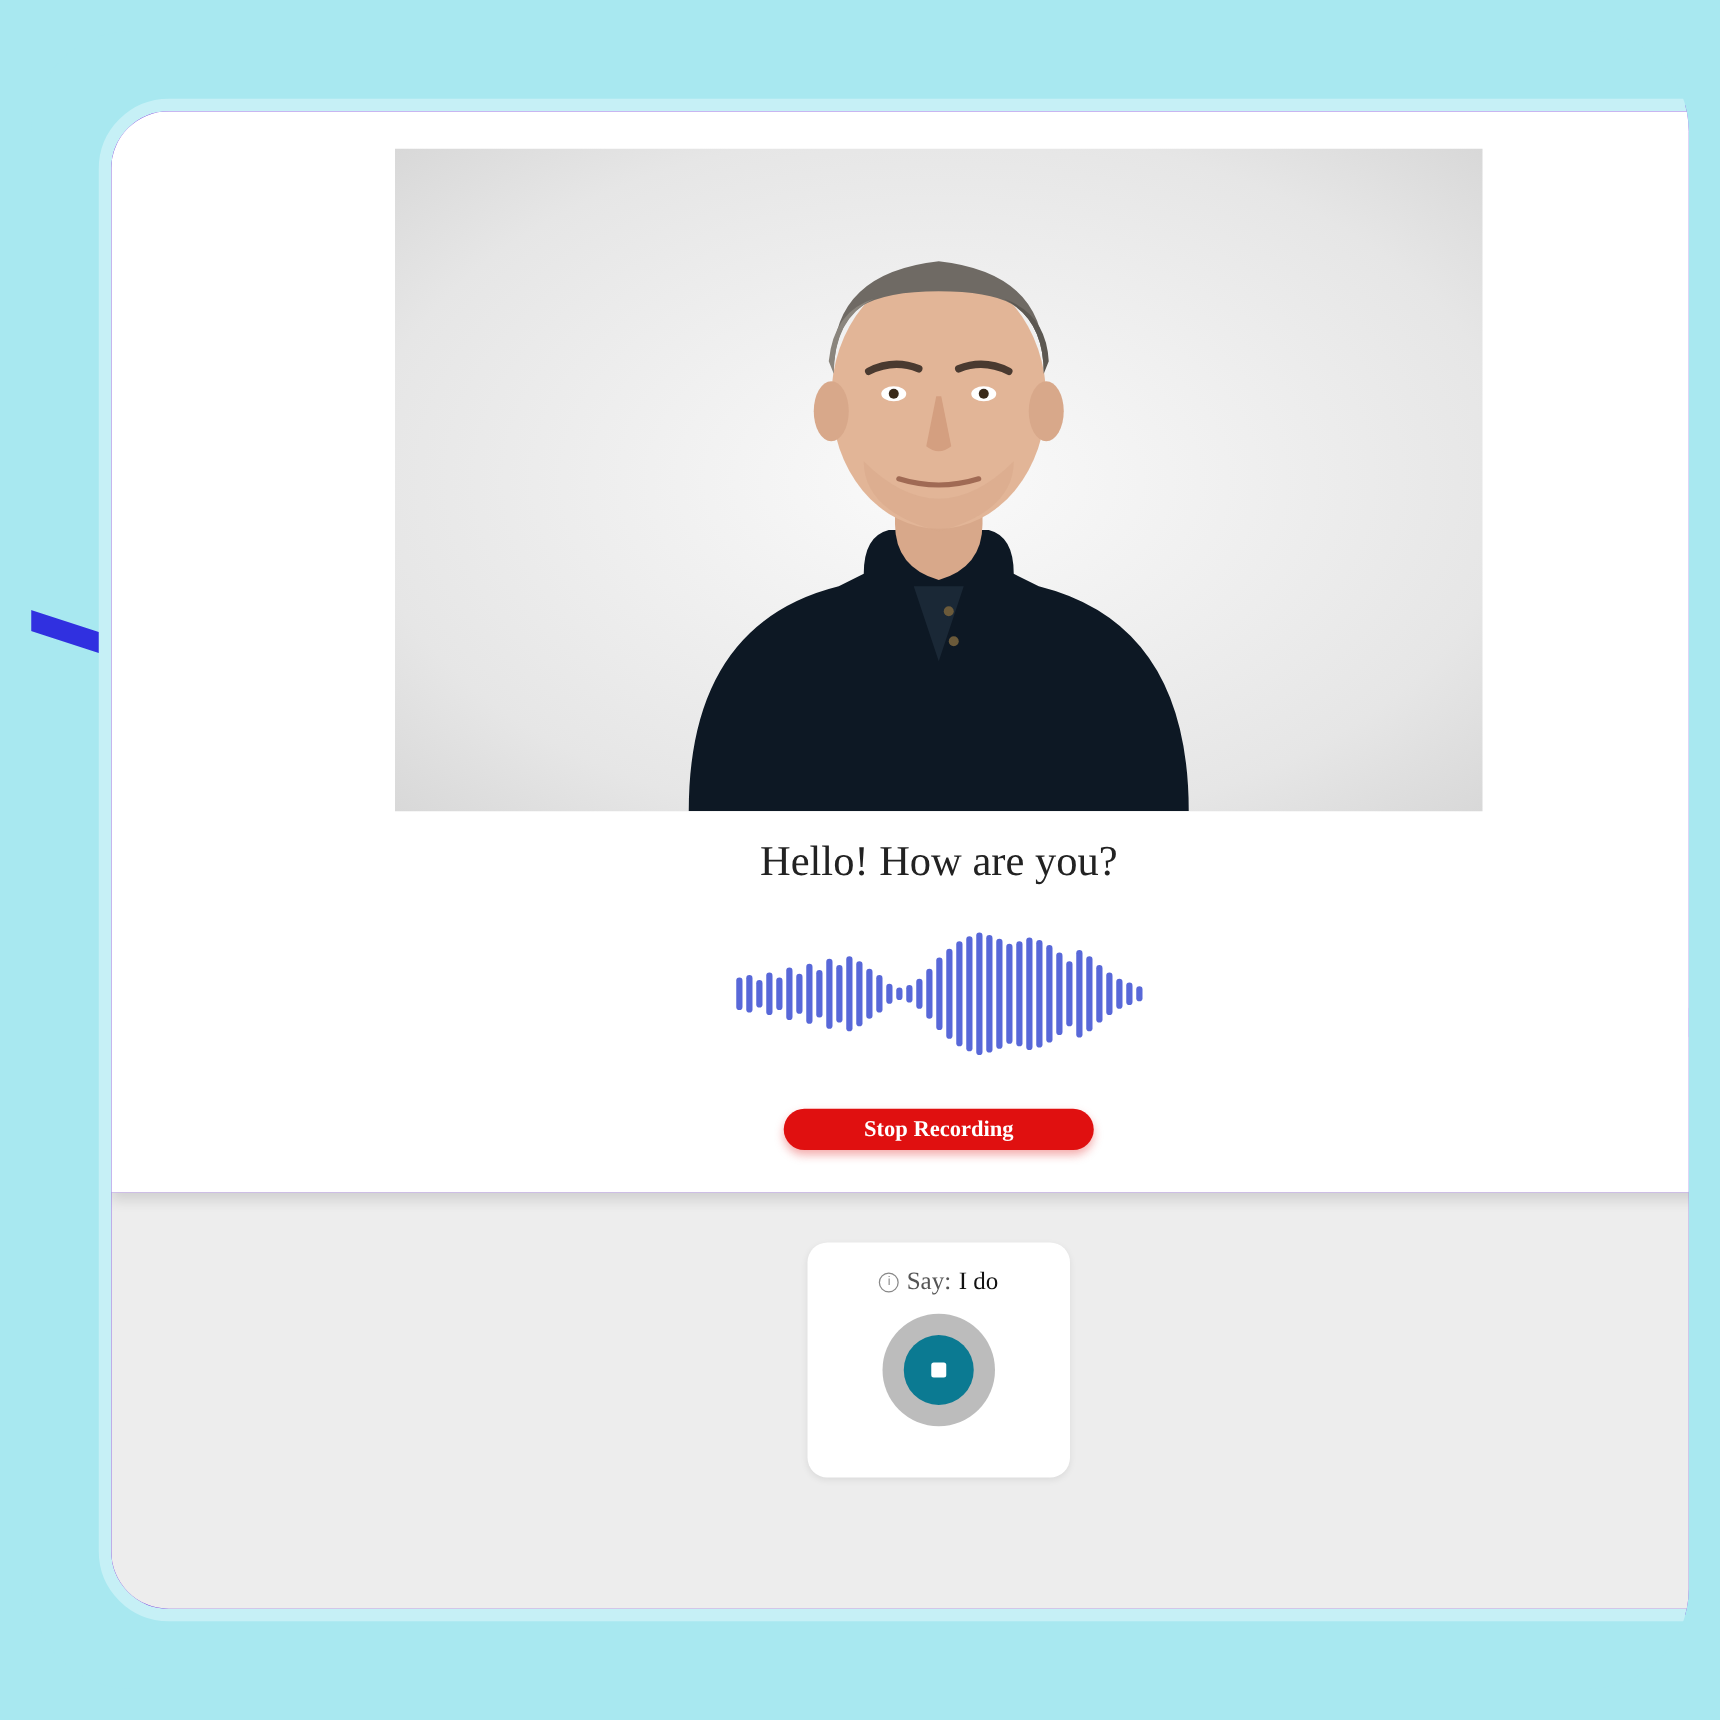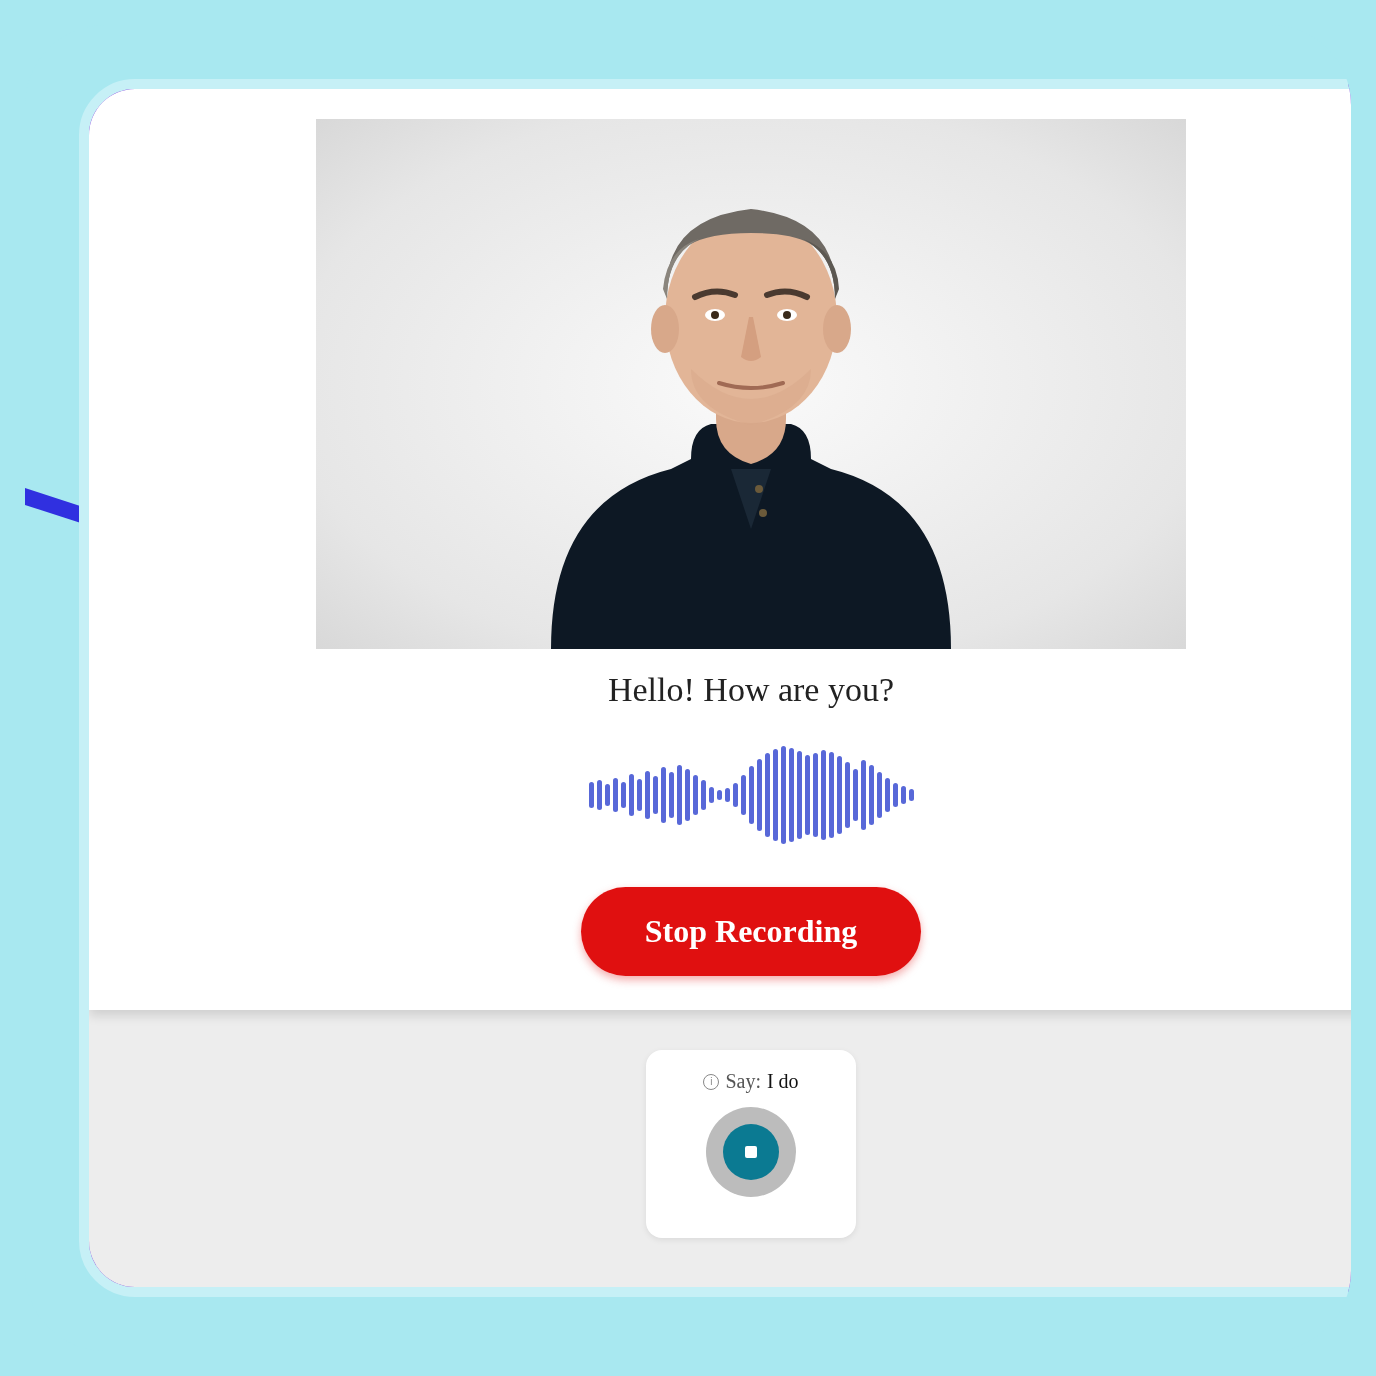--- a/index.html
+++ b/index.html
@@ -92,24 +92,24 @@
     width: 5px;
     background: #5868d8;
     border-radius: 3px;
   }
   .stop-btn {
     margin-top: 42px;
     background: #e01010;
     color: #ffffff;
     font-family: Georgia, serif;
     font-weight: bold;
-    font-size: 32px;
+    font-size: 18px;
     border: none;
     border-radius: 999px;
-    padding: 26px 64px;
+    padding: 6px 64px;
     cursor: pointer;
     box-shadow: 0 4px 8px rgba(224,16,16,0.35);
   }
   .bottom-area {
     background: #ededed;
     width: 100%;
     flex: 1;
     display: flex;
     justify-content: center;
     padding-top: 40px;

